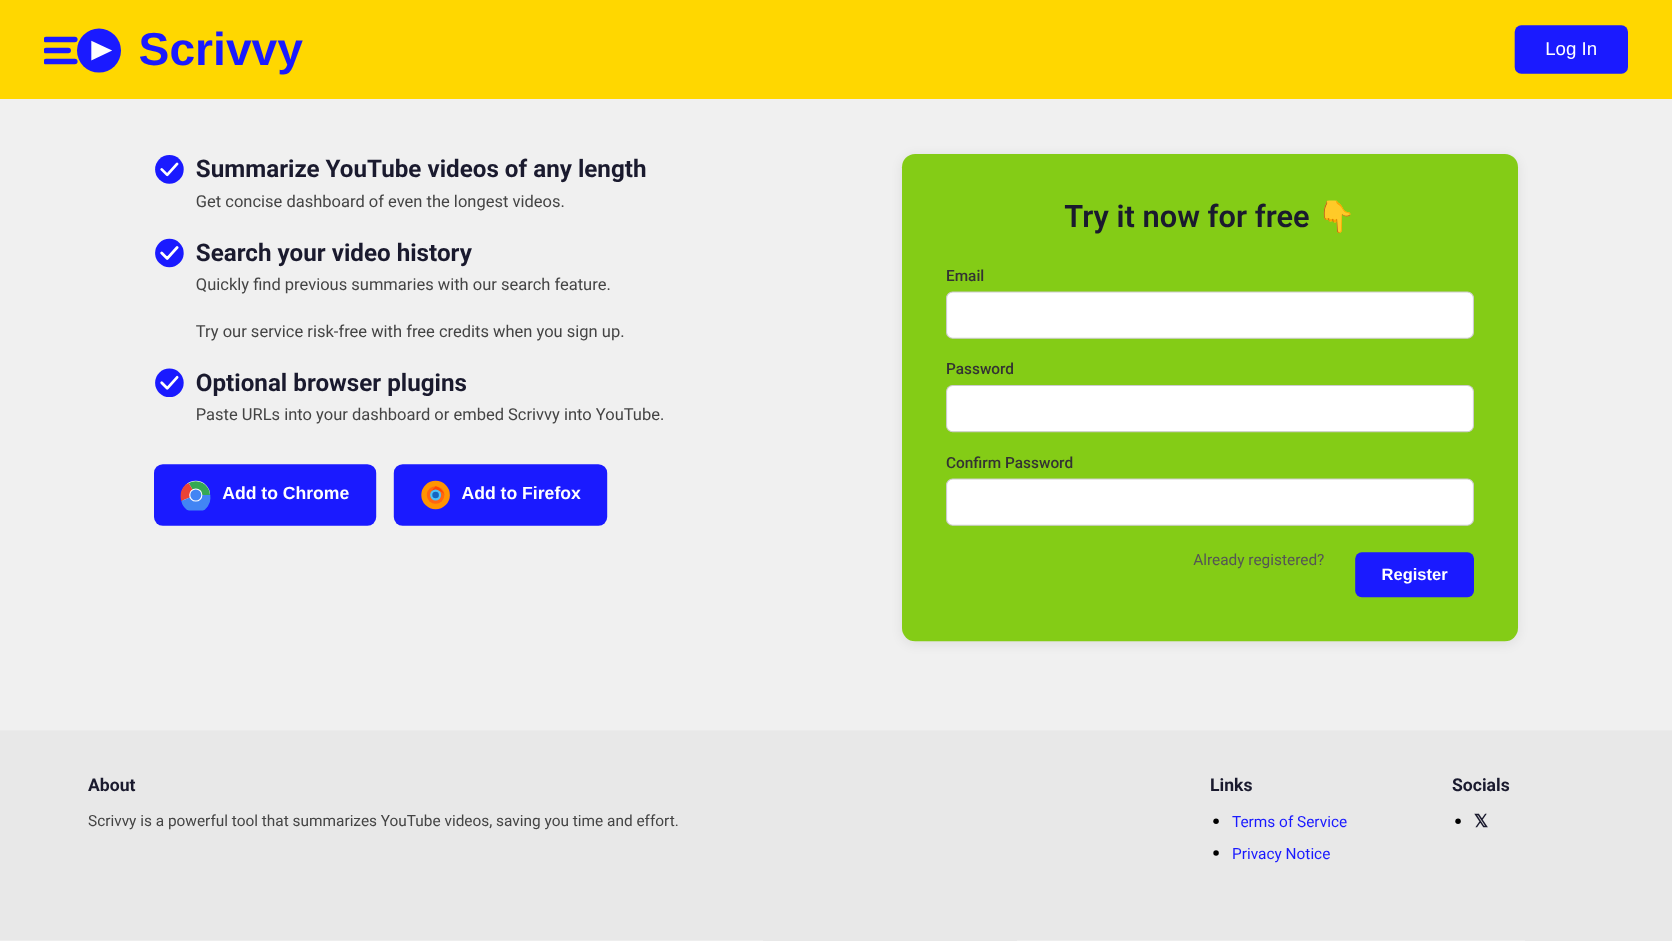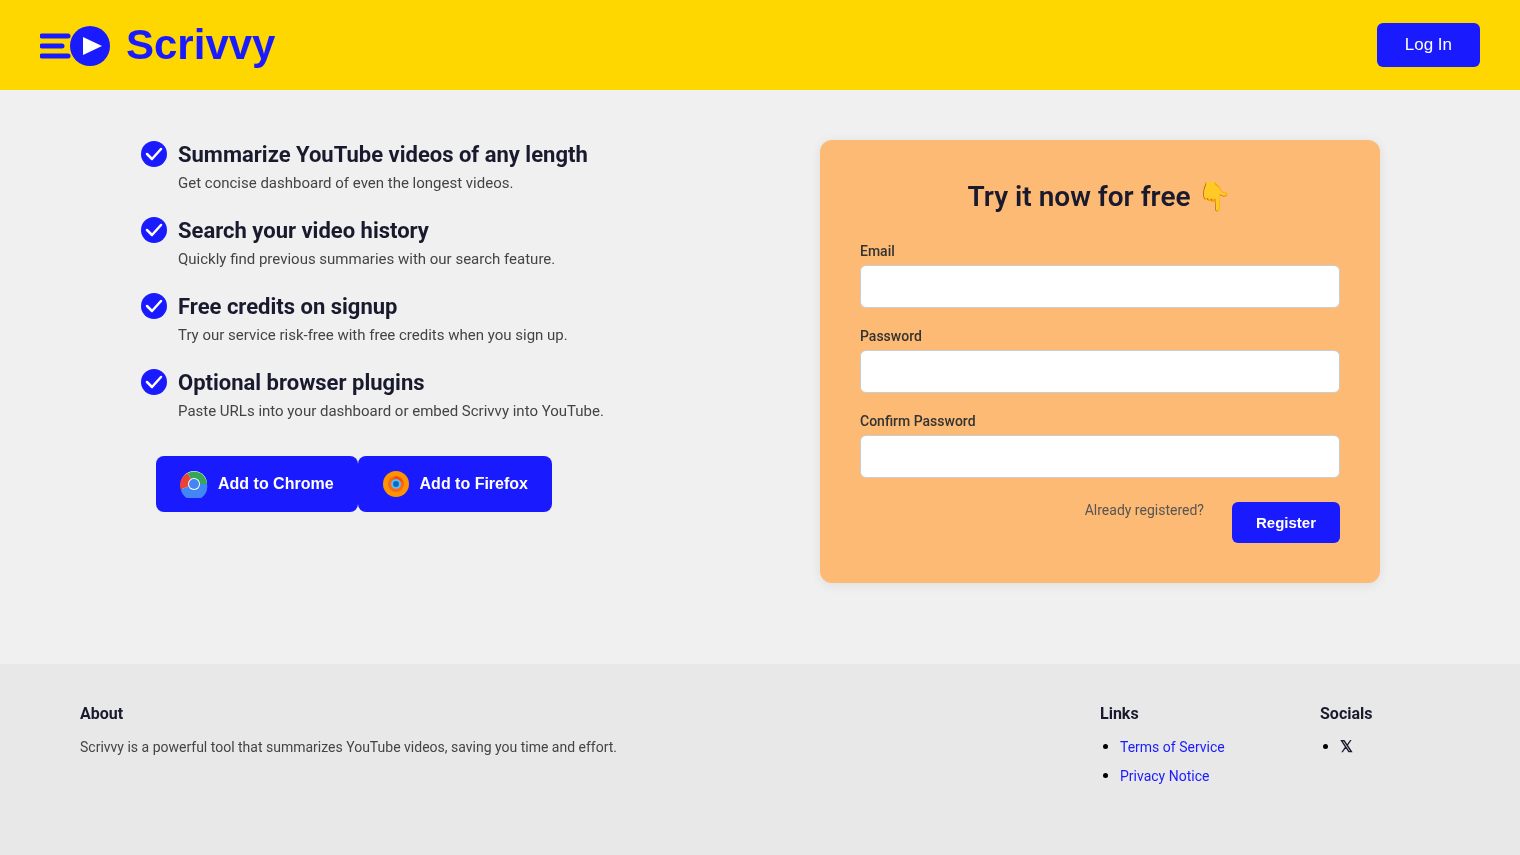--- a/index.html
+++ b/index.html
@@ -80,22 +80,22 @@
       height: 28px;
       flex-shrink: 0;
     }
     .feature-desc {
       font-size: 15px;
       color: #444;
       margin-left: 38px;
     }
     .browser-buttons {
       display: flex;
+      gap: 16px;
       margin-top: 36px;
-      margin-left: 16px;
     }
     .browser-btn {
       display: flex;
       align-items: center;
       gap: 10px;
       padding: 14px 24px;
       border-radius: 8px;
       font-size: 16px;
       font-weight: 600;
       color: white;
@@ -105,21 +105,21 @@
     .chrome-btn { background: #1a1aff; }
     .firefox-btn { background: #1a1aff; }
     .browser-icon {
       width: 28px;
       height: 28px;
     }
 
     
     .right-panel {
       width: 560px;
-      background: #fdba74;
+      background: #84cc16;
       border-radius: 12px;
       padding: 40px 40px;
       box-shadow: 0 2px 12px rgba(0,0,0,0.08);
     }
     .form-title {
       font-size: 28px;
       font-weight: 600;
       color: #1a1a2e;
       text-align: center;
       margin-bottom: 30px;
@@ -265,27 +265,20 @@
         <svg class="check-icon" viewBox="0 0 28 28" xmlns="http://www.w3.org/2000/svg">
           <circle cx="14" cy="14" r="13" fill="#1a1aff"></circle>
           <polyline points="7,14 12,19 21,9" stroke="white" stroke-width="2.5" fill="none" stroke-linecap="round" stroke-linejoin="round"></polyline>
         </svg>
         <span>Search your video history</span>
       </div>
       <p class="feature-desc">Quickly find previous summaries with our search feature.</p>
     </div>
 
     <div class="feature-item">
-      <div class="feature-heading">
-        <svg class="check-icon" viewBox="0 0 28 28" xmlns="http://www.w3.org/2000/svg">
-          <circle cx="14" cy="14" r="13" fill="#1a1aff"></circle>
-          <polyline points="7,14 12,19 21,9" stroke="white" stroke-width="2.5" fill="none" stroke-linecap="round" stroke-linejoin="round"></polyline>
-        </svg>
-        <span>Free credits on signup</span>
-      </div>
       <p class="feature-desc">Try our service risk-free with free credits when you sign up.</p>
     </div>
 
     <div class="feature-item">
       <div class="feature-heading">
         <svg class="check-icon" viewBox="0 0 28 28" xmlns="http://www.w3.org/2000/svg">
           <circle cx="14" cy="14" r="13" fill="#1a1aff"></circle>
           <polyline points="7,14 12,19 21,9" stroke="white" stroke-width="2.5" fill="none" stroke-linecap="round" stroke-linejoin="round"></polyline>
         </svg>
         <span>Optional browser plugins</span>

